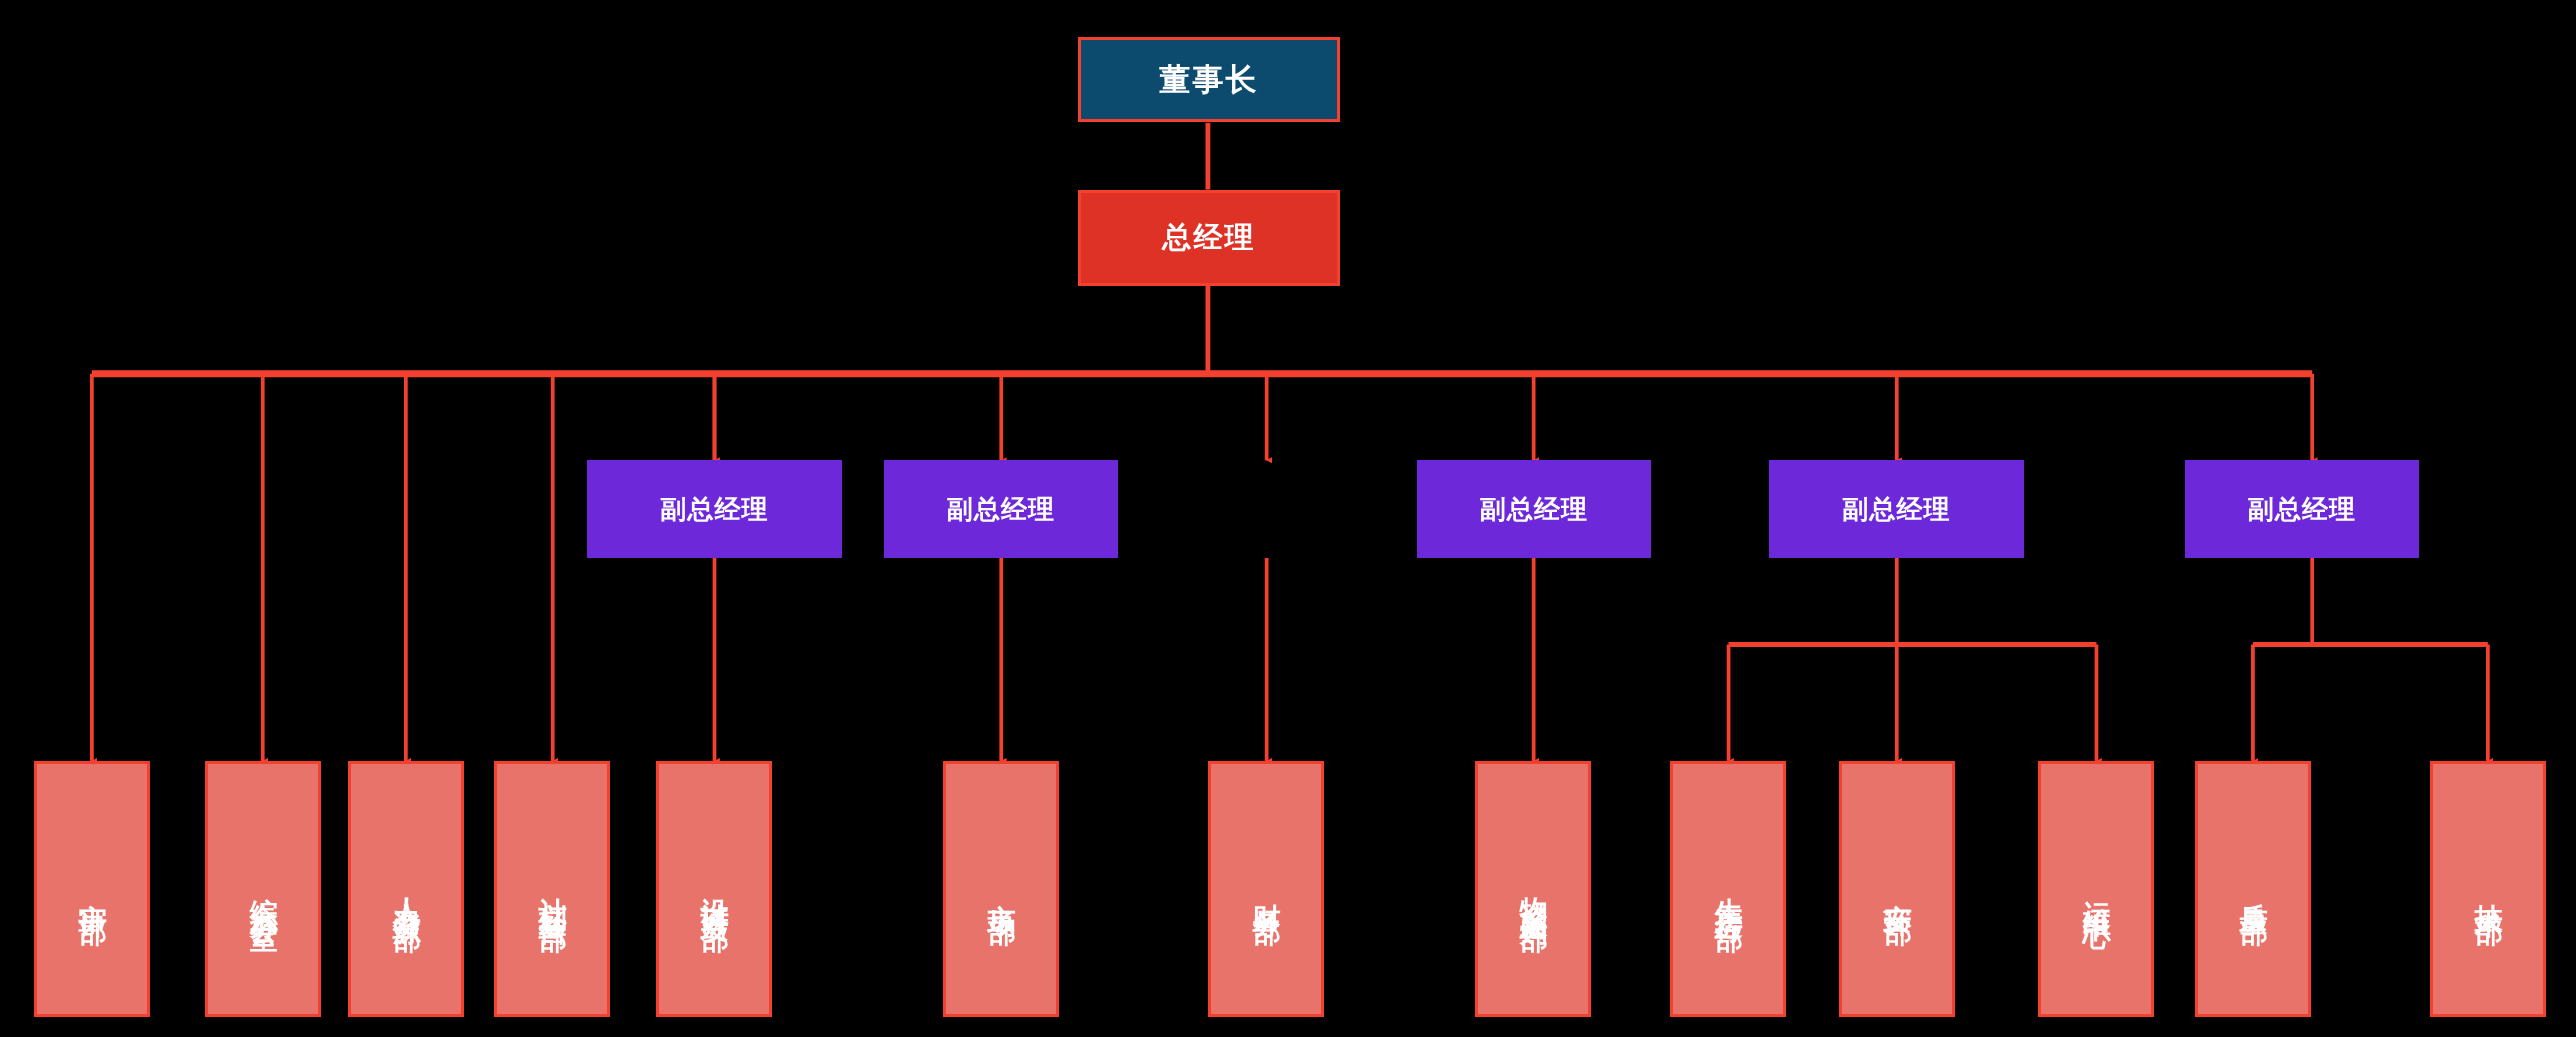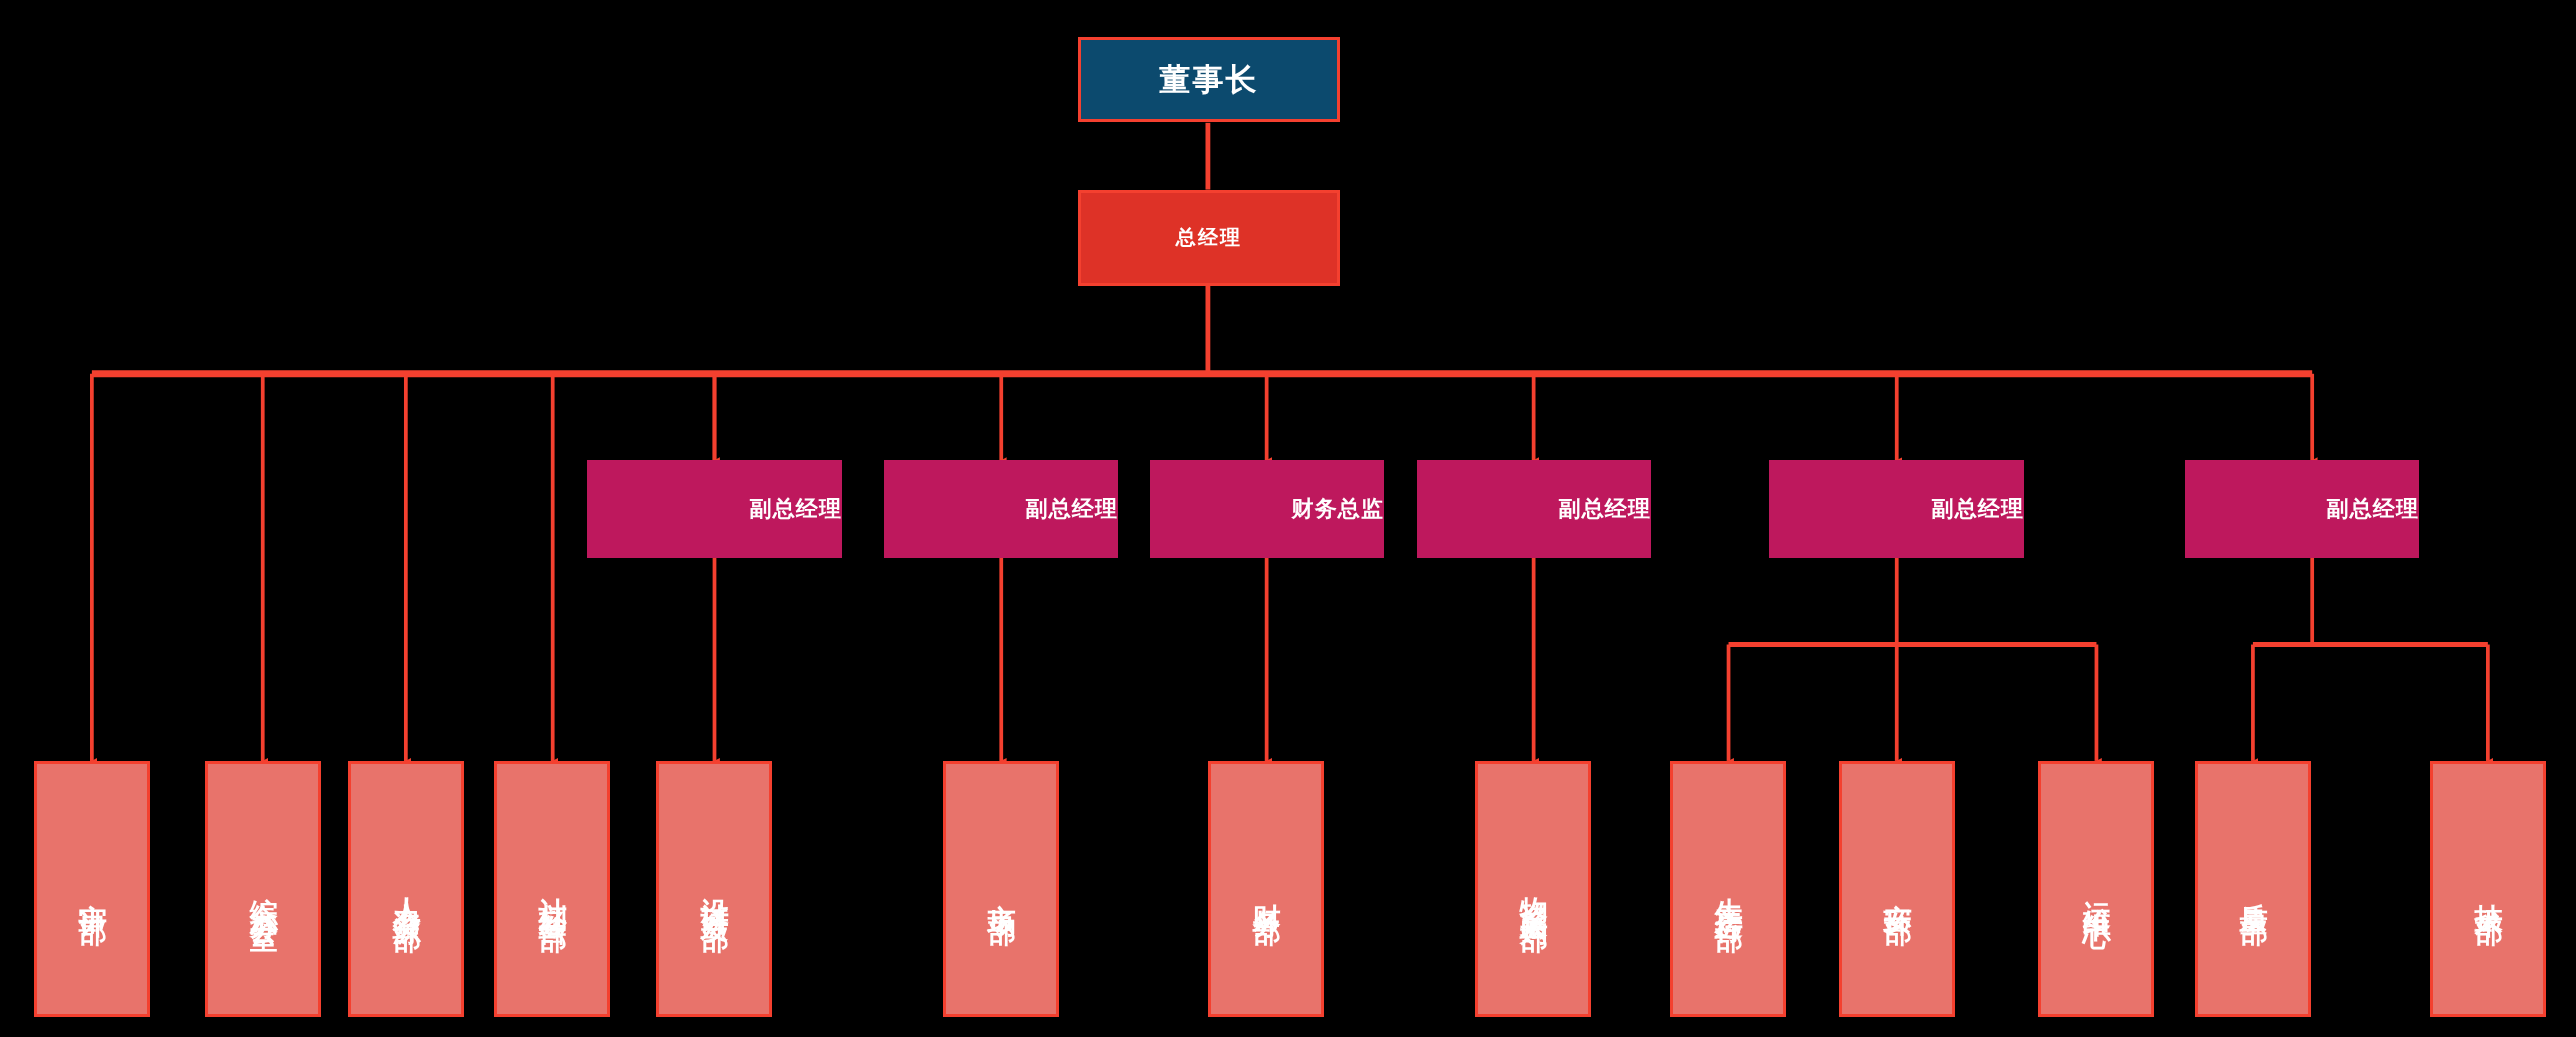--- a/index.html
+++ b/index.html
@@ -38,30 +38,29 @@
   .node.level-chairman {
     background: #0c4a6e;
     border: 3.2px solid #F4402F;
     font-size: 31px;
     letter-spacing: 2.1px;
   }
   
   .node.level-gm {
     background: #DE3227;
     border: 3.2px solid #F4402F;
-    font-size: 20px;
+    font-size: 29px;
     letter-spacing: 2.1px;
   }
   
   .node.level-exec {
-    background: #be185d;
+    background: #6d28d9;
     border: none;
-    font-size: 22px;
+    font-size: 26px;
     letter-spacing: 1.1px;
-    justify-content: flex-end;
   }
   
   .node.level-dept {
     background: #E8736B;
     border: 3.7px solid #F4402F;
     font-size: 28px;
     letter-spacing: 5.3px;
     writing-mode: vertical-rl;
     text-orientation: upright;
     padding-top: 3.2px;
@@ -134,23 +133,20 @@
   </div>
 
   <div class="node level-exec" style="left:587px; top:460px; width:255px; height:98px;">
     <span class="node-label">副总经理</span>
   </div>
 
   <div class="node level-exec" style="left:884px; top:460px; width:234px; height:98px;">
     <span class="node-label">副总经理</span>
   </div>
 
-  <div class="node level-exec" style="left:1150px; top:460px; width:234px; height:98px;">
-    <span class="node-label">财务总监</span>
-  </div>
 
   <div class="node level-exec" style="left:1417px; top:460px; width:234px; height:98px;">
     <span class="node-label">副总经理</span>
   </div>
 
   <div class="node level-exec" style="left:1769px; top:460px; width:255px; height:98px;">
     <span class="node-label">副总经理</span>
   </div>
 
   <div class="node level-exec" style="left:2185px; top:460px; width:234px; height:98px;">

